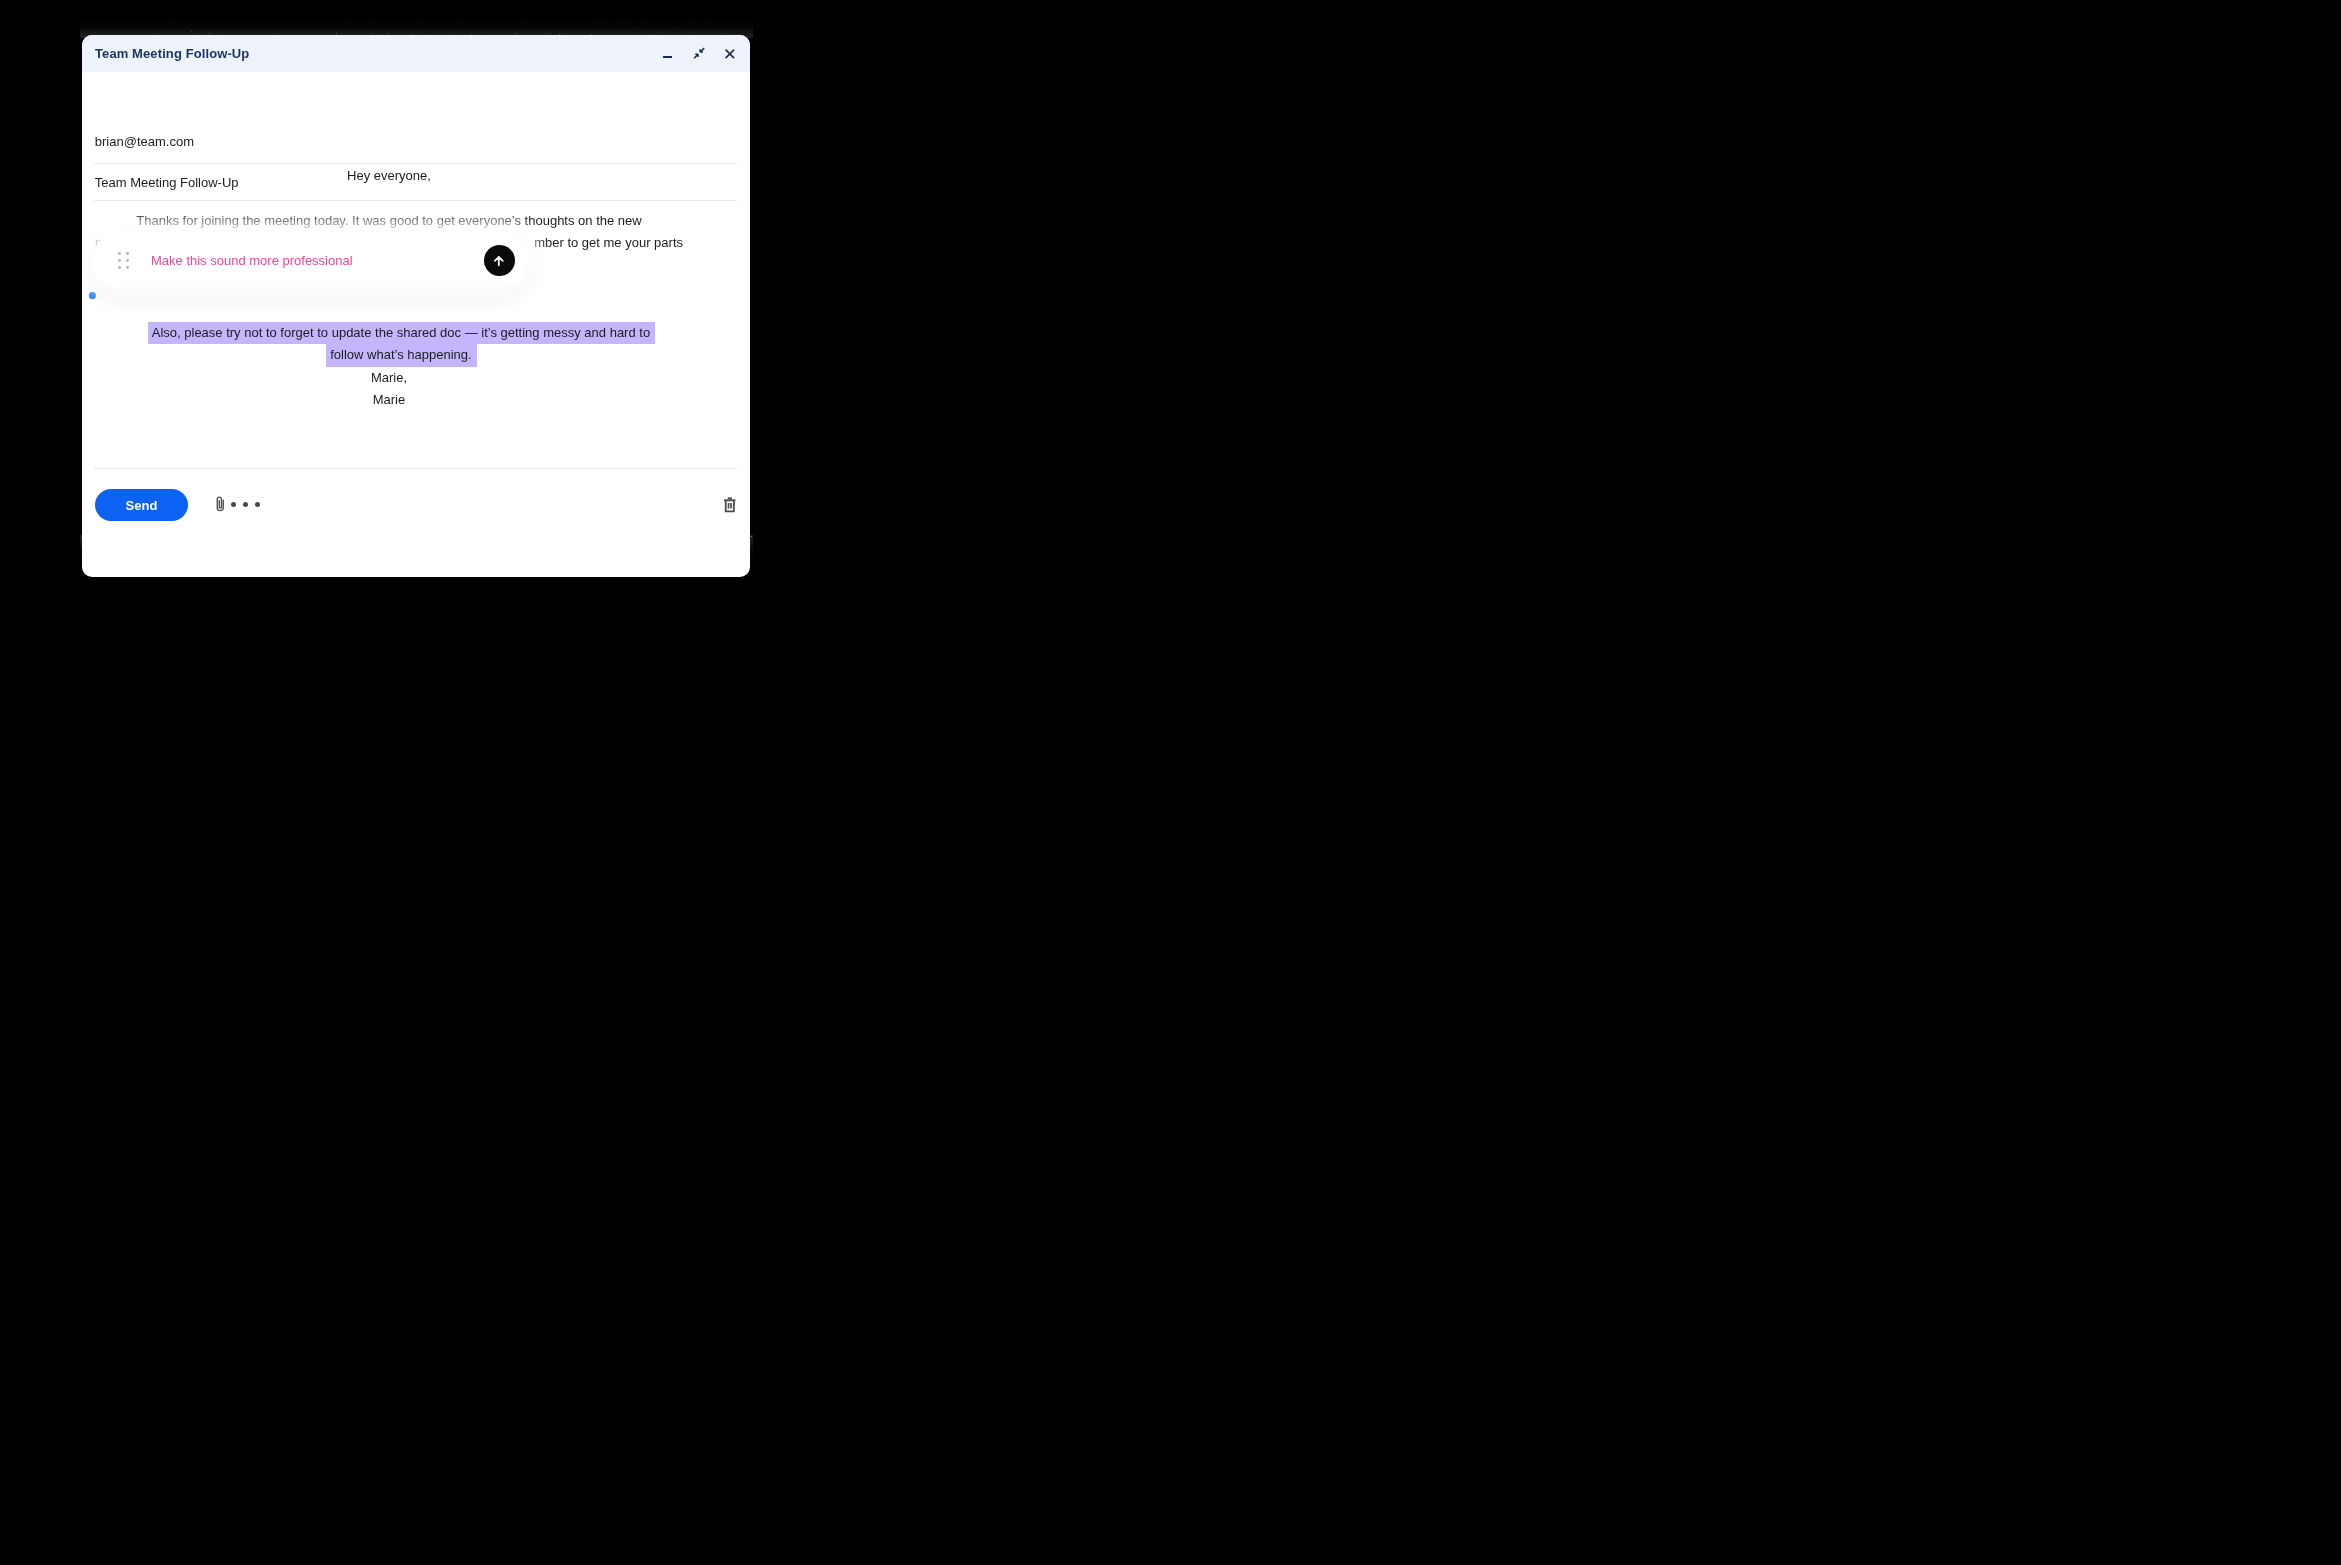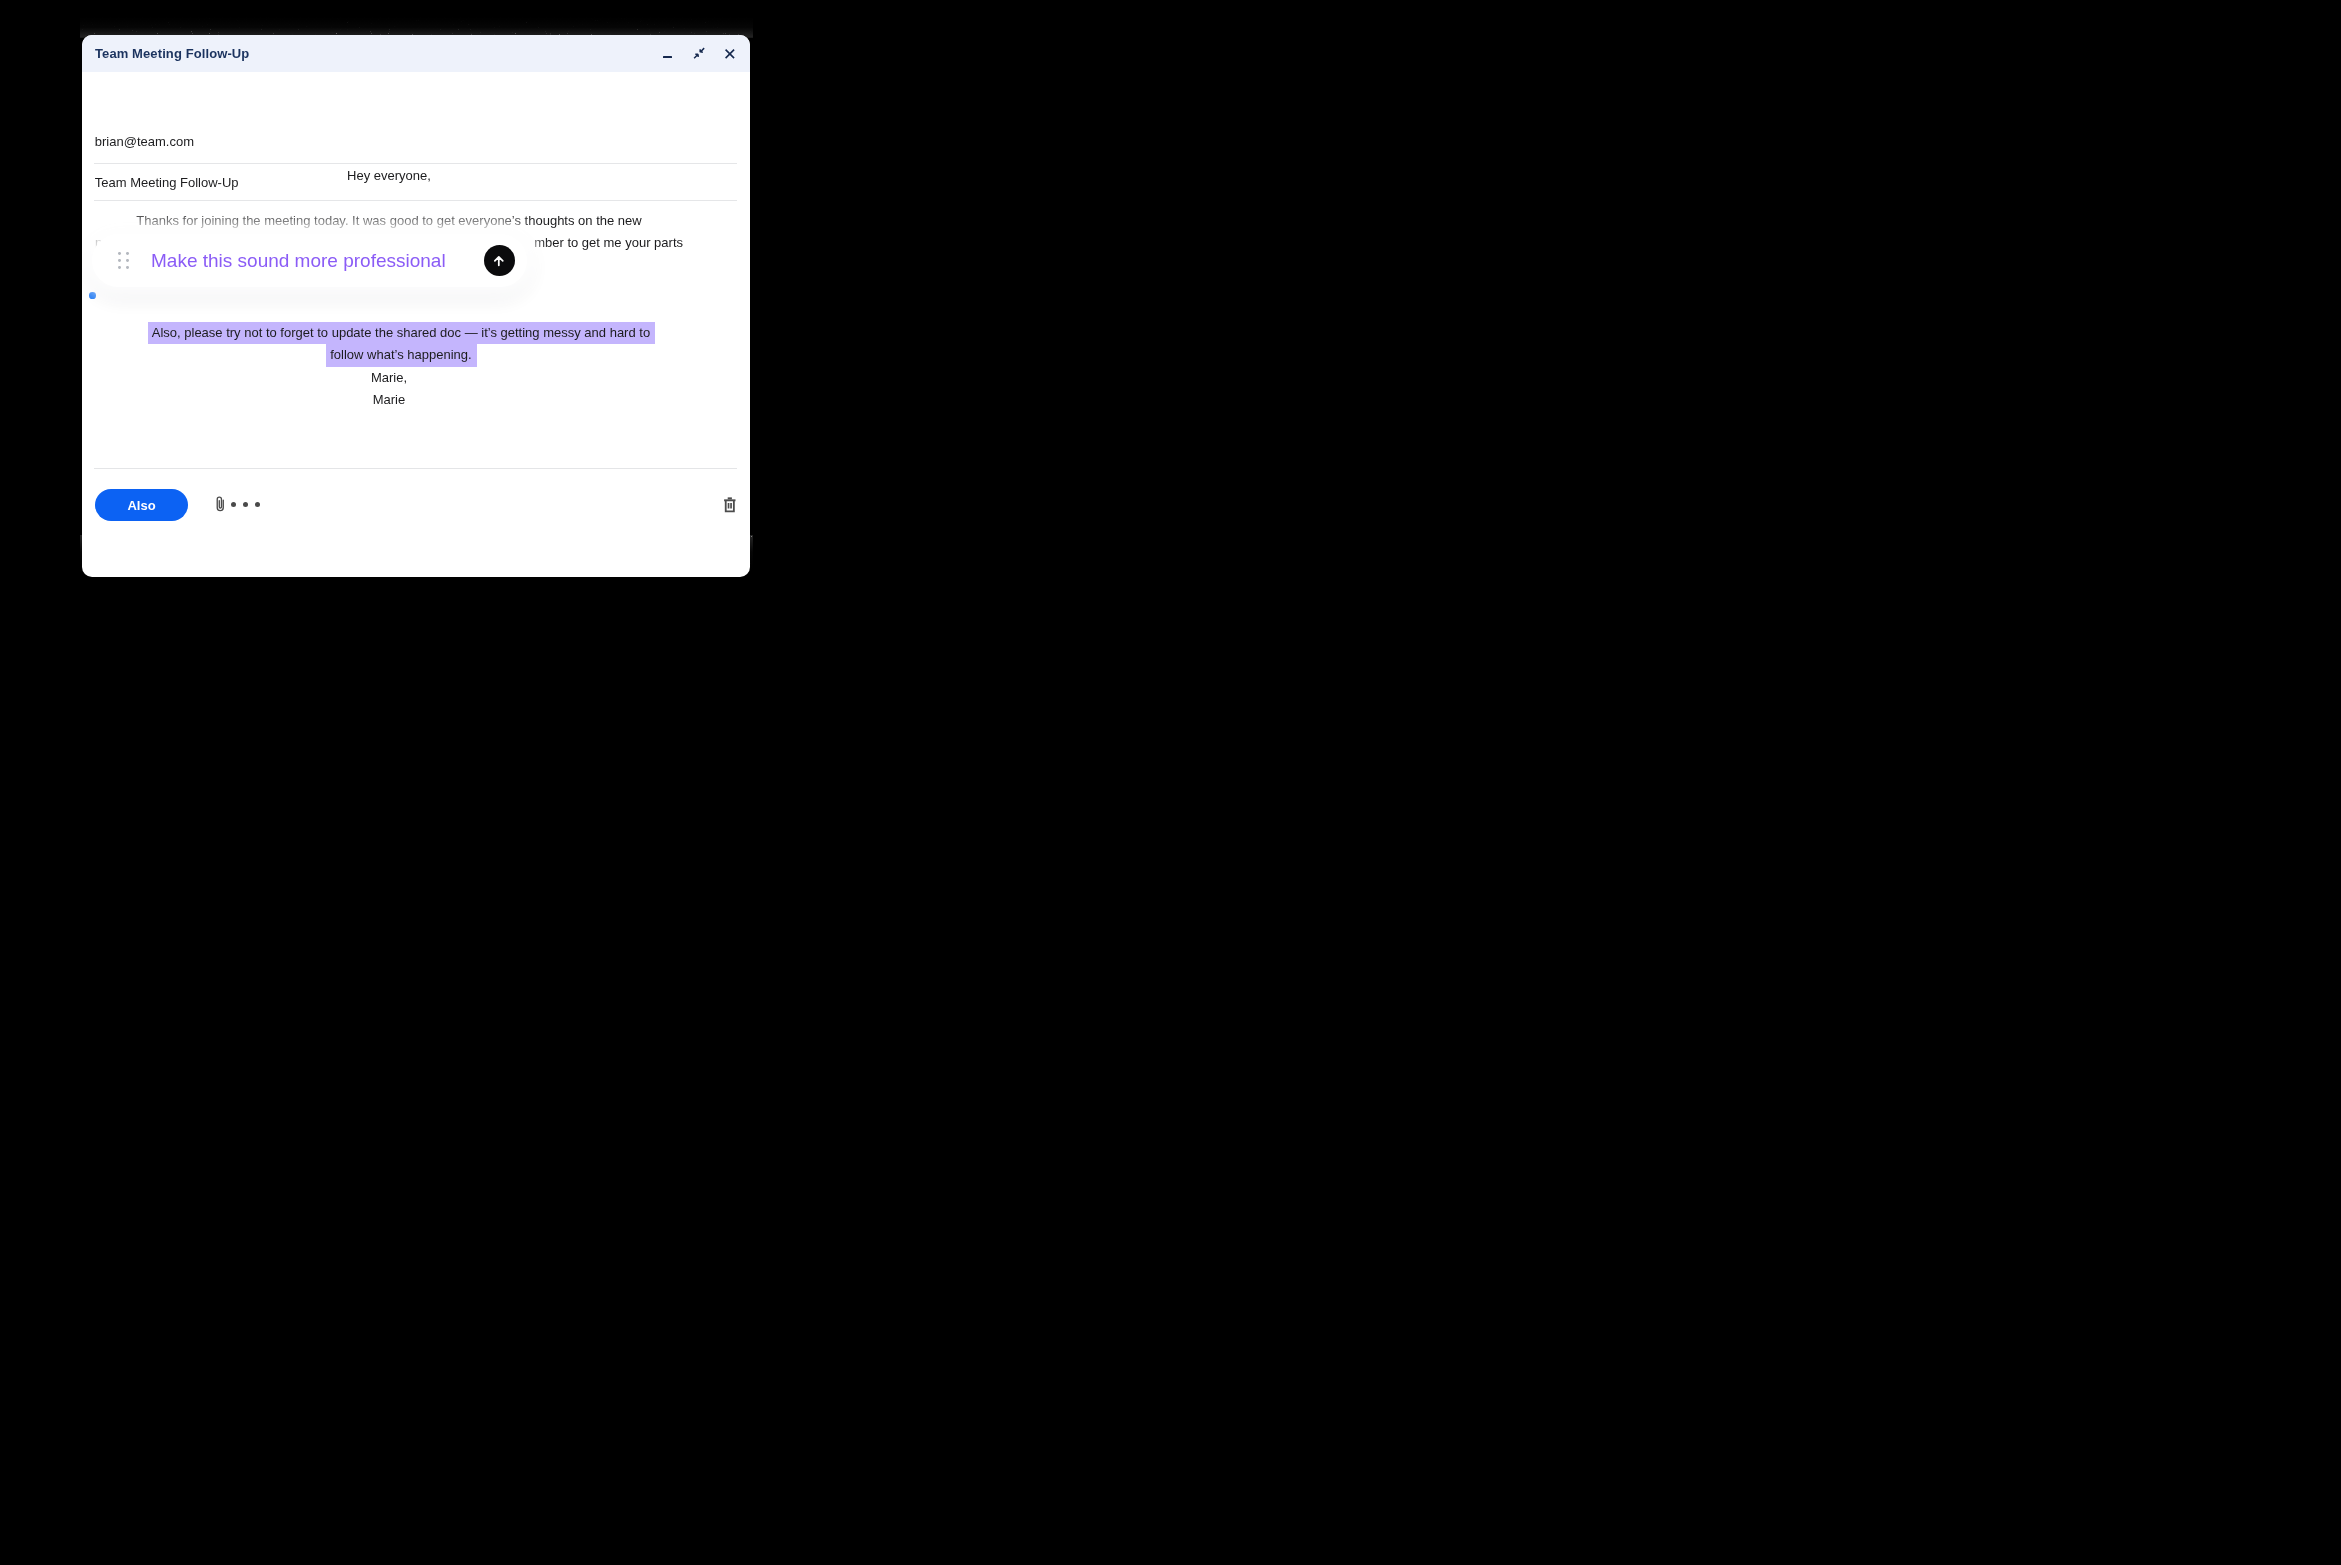--- a/index.html
+++ b/index.html
@@ -118,22 +118,22 @@
   .drag {
     display: grid;
     grid-template-columns: repeat(2, 2.8px);
     grid-auto-rows: 2.8px;
     gap: 4.5px 5px;
     cursor: grab;
   }
   .drag i { display: block; width: 2.8px; height: 2.8px; border-radius: 50%; background: #b4b8bf; }
   .prompt {
     margin-left: 22.4px;
-    font-size: 19px;
-    color: #8b5cf6;
+    font-size: 13px;
+    color: #ec4899;
     white-space: nowrap;
   }
   .submit {
     position: absolute;
     right: 12.3px; top: 11.2px;
     width: 31px; height: 31px;
     border-radius: 50%;
     background: #0b0b0d;
     border: 0; padding: 0;
     display: flex; align-items: center; justify-content: center;
@@ -276,21 +276,21 @@
       <span class="prompt">Make this sound more professional</span>
       <button class="submit">
         <svg width="15.6" height="15.6" viewBox="0 0 24 24" fill="none">
           <path d="M12 19 V6.2 M5.9 12.1 L12 6 L18.1 12.1" stroke="#ffffff" stroke-width="2.7" stroke-linecap="round" stroke-linejoin="round" fill="none"></path>
         </svg>
       </button>
     </div>
 
     <div class="toolbar-divider"></div>
 
-    <button class="send">Also</button>
+    <button class="send">Send</button>
 
     <button class="iconbtn attach">
       <svg width="14.5" height="21" viewBox="0 0 24 32" fill="none">
         <path d="M17 9 V21 a5 5 0 0 1 -10 0 V7.2 a3.5 3.5 0 0 1 7 0 V20 a1.8 1.8 0 0 1 -3.6 0 V9.5" stroke="#4a4a4a" stroke-width="2.2" stroke-linecap="round" fill="none"></path>
       </svg>
     </button>
 
     <button class="iconbtn more">
       <span style="display:flex;gap:7.3px;">
         <i style="display:block;width:5px;height:5px;border-radius:50%;background:#4a4a4a;"></i>

